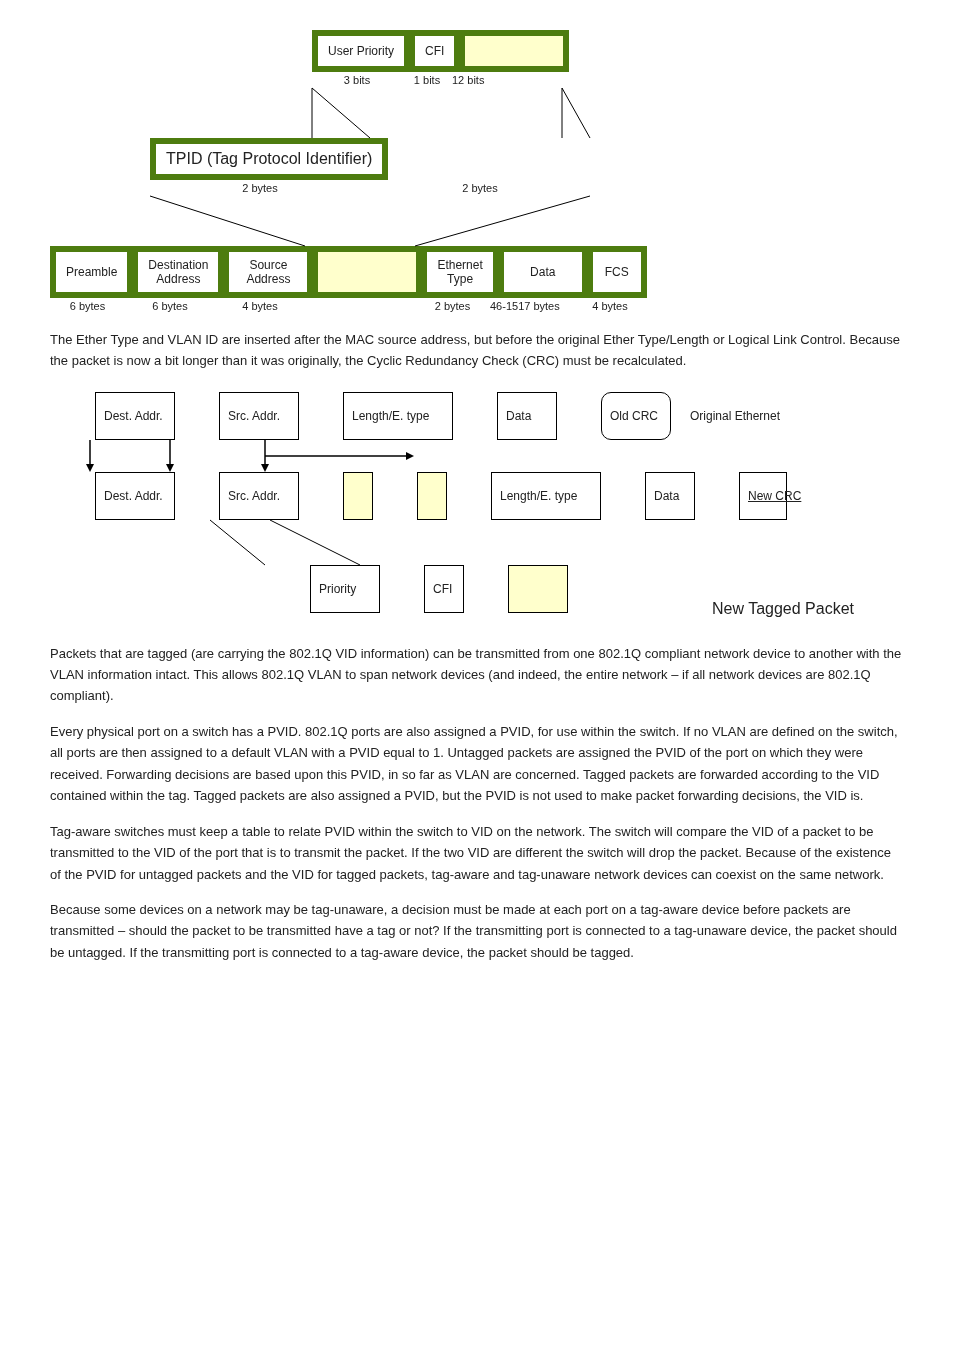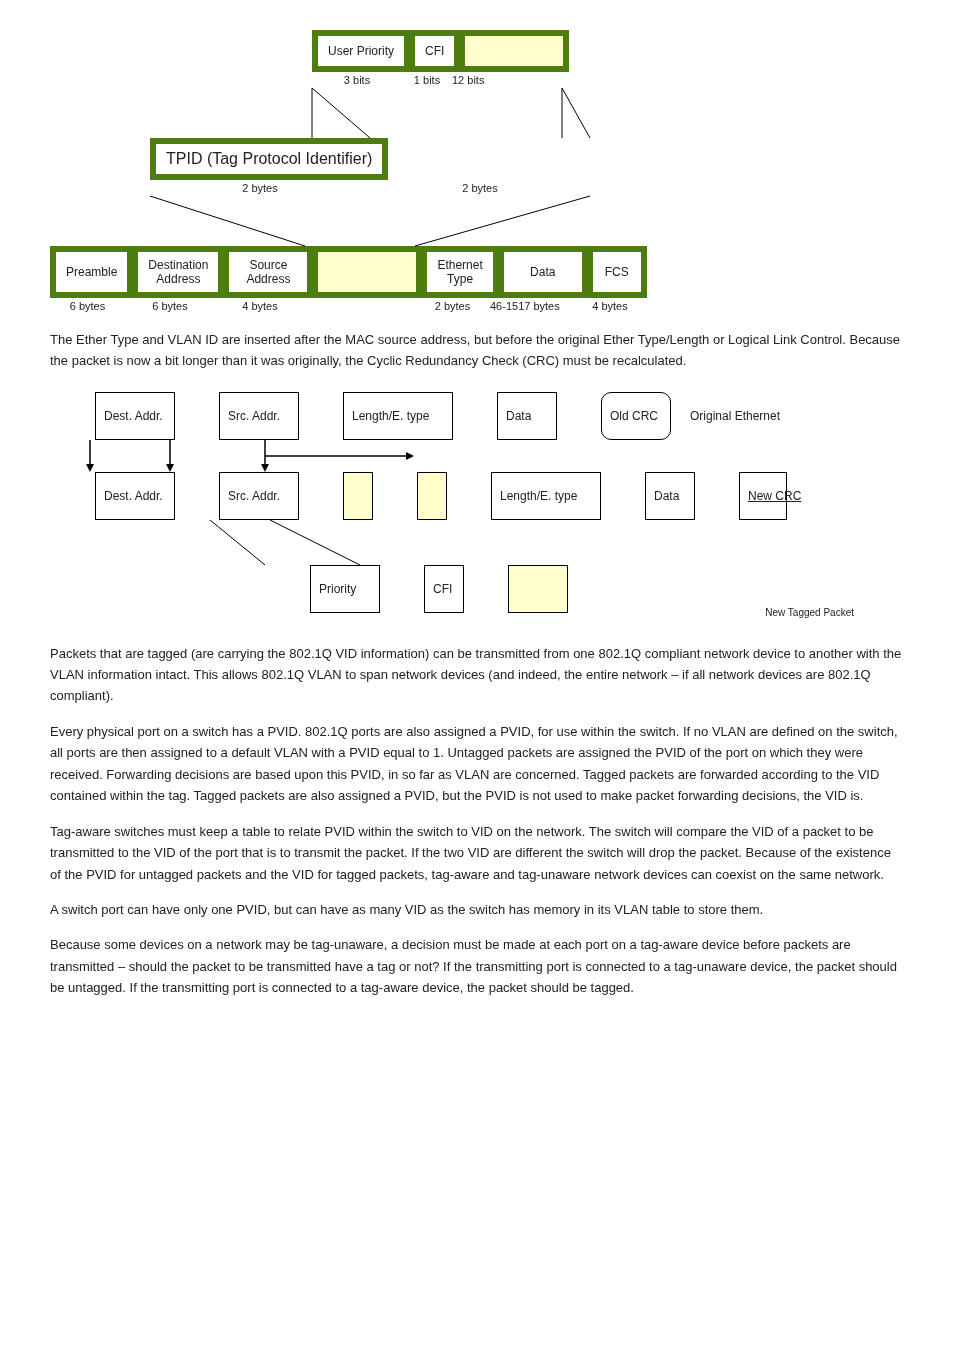--- a/index.html
+++ b/index.html
@@ -284,29 +284,28 @@
           <span>Priority</span>
         </div>
         <div class="pkt-cell cfi2">
           <span>CFI</span>
         </div>
         <div class="pkt-cell vlan-fill">
           <span></span>
         </div>
       </div>
 
-      <div style="position:absolute; right:50px; bottom:-5px; font-size:10px;">
+      <div style="position:absolute; right:50px; bottom:-5px; font-size:16px;">
         <span>New Tagged Packet</span>
       </div>
     </div>
 
   </div>
 
   <div style="margin-top:30px;">
     <p class="body-text">Packets that are tagged (are carrying the 802.1Q VID information) can be transmitted from one 802.1Q compliant network device to another with the VLAN information intact. This allows 802.1Q VLAN to span network devices (and indeed, the entire network – if all network devices are 802.1Q compliant).</p>
     <p class="body-text">Every physical port on a switch has a PVID. 802.1Q ports are also assigned a PVID, for use within the switch. If no VLAN are defined on the switch, all ports are then assigned to a default VLAN with a PVID equal to 1. Untagged packets are assigned the PVID of the port on which they were received. Forwarding decisions are based upon this PVID, in so far as VLAN are concerned. Tagged packets are forwarded according to the VID contained within the tag. Tagged packets are also assigned a PVID, but the PVID is not used to make packet forwarding decisions, the VID is.</p>
     <p class="body-text">Tag-aware switches must keep a table to relate PVID within the switch to VID on the network. The switch will compare the VID of a packet to be transmitted to the VID of the port that is to transmit the packet. If the two VID are different the switch will drop the packet. Because of the existence of the PVID for untagged packets and the VID for tagged packets, tag-aware and tag-unaware network devices can coexist on the same network.</p>
-    <p class="body-text">A switch port can have only one PVID, but can have as many VID as the switch has memory in its VLAN table to store them.</p>
     <p class="body-text">Because some devices on a network may be tag-unaware, a decision must be made at each port on a tag-aware device before packets are transmitted – should the packet to be transmitted have a tag or not? If the transmitting port is connected to a tag-unaware device, the packet should be untagged. If the transmitting port is connected to a tag-aware device, the packet should be tagged.</p>
   </div>
 
 
 </div>
 
 </body></html>

